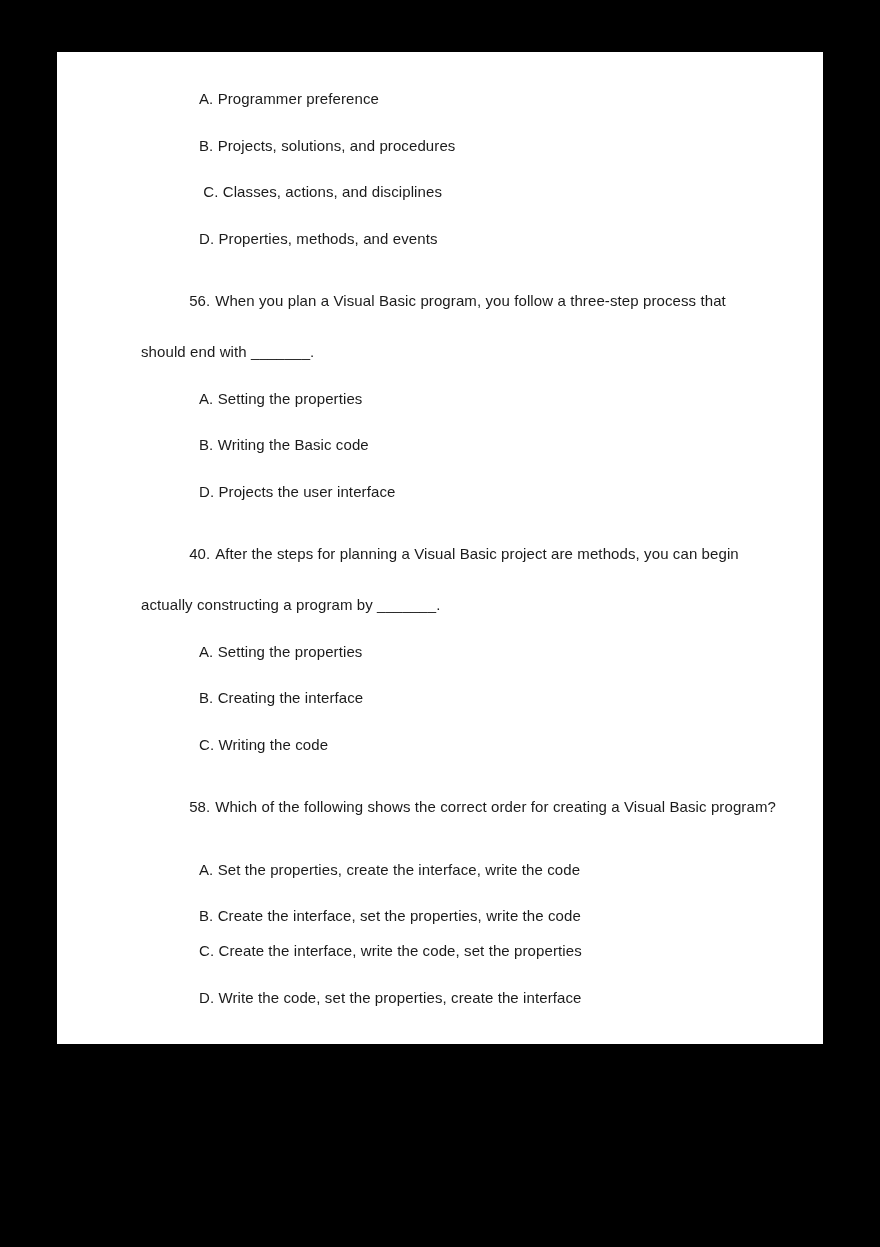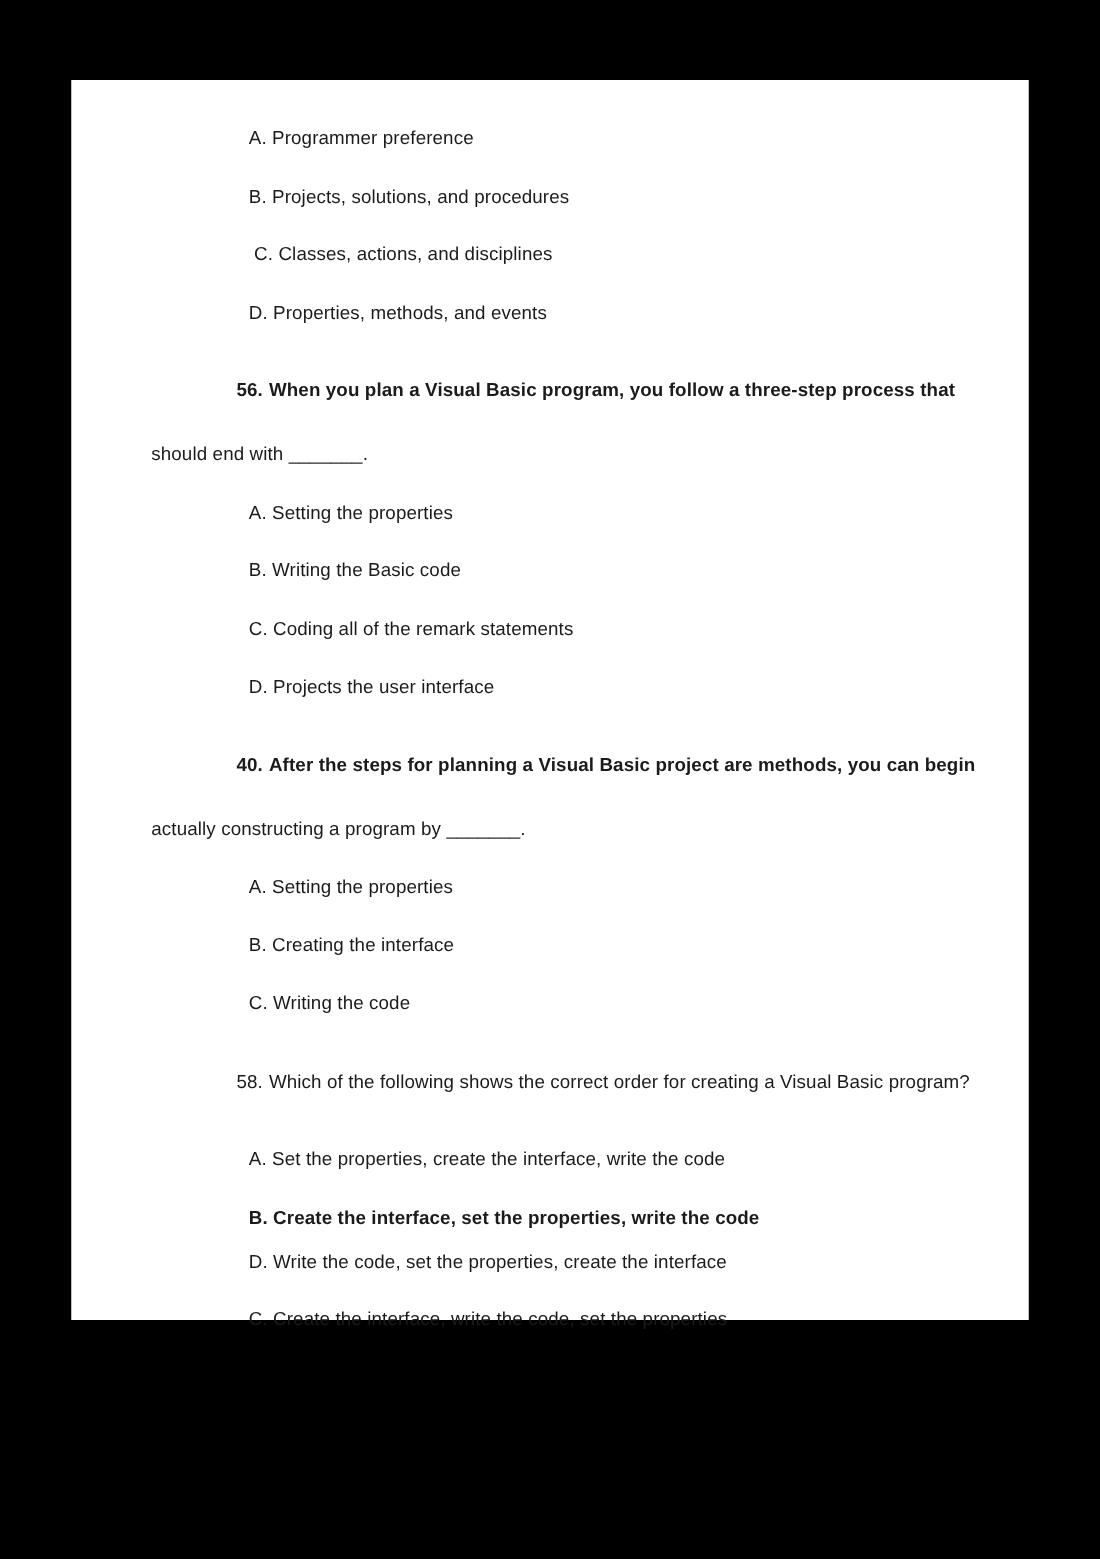--- a/index.html
+++ b/index.html
@@ -15,89 +15,87 @@
     overflow: hidden;
   }
   .canvas {
     position: absolute;
     inset: 0;
     background: #000000;
   }
   .paper {
     position: absolute;
     left: 57px;
-    top: 64px;
+    top: 52px;
     width: 766px;
     height: 992px;
     background: #ffffff;
     color: #1b1b1b;
     font-size: 15px;
     line-height: 16px;
     box-sizing: border-box;
     padding-top: 39px;
   }
   .line {
     white-space: pre-wrap;
     margin-bottom: 30.5px;
     letter-spacing: 0.1px;
   }
   .line.tight {
     margin-bottom: 19px;
-    font-weight: bold;
   }
   .opt {
     padding-left: 142px;
   }
   .q {
     padding-left: 98px;
   }
   .q .qnum {
     display: inline-block;
     min-width: 26px;
   }
   .qcont {
-    padding-left: 64px;
+    padding-left: 84px;
   }
 </style>
 </head>
 <body>
 
 <div class="canvas">
   <div class="paper">
 
     <div class="line opt">A. Programmer preference</div>
     <div class="line opt">B. Projects, solutions, and procedures</div>
     <div class="line opt"> C. Classes, actions, and disciplines</div>
     <div class="line opt">D. Properties, methods, and events</div>
 
     <div>
       <div class="line q tight">
         <span class="qnum">56.</span><span>When you plan a Visual Basic program, you follow a three-step process that</span>
       </div>
       <div class="line qcont">should end with _______.</div>
       <div class="line opt">A. Setting the properties</div>
       <div class="line opt">B. Writing the Basic code</div>
-      <div class="line opt">C. Coding all of the remark statements</div>
       <div class="line opt">D. Projects the user interface</div>
     </div>
 
     <div>
       <div class="line q tight">
         <span class="qnum">40.</span><span>After the steps for planning a Visual Basic project are methods, you can begin</span>
       </div>
       <div class="line qcont">actually constructing a program by _______.</div>
       <div class="line opt">A. Setting the properties</div>
       <div class="line opt">B. Creating the interface</div>
       <div class="line opt">C. Writing the code</div>
     </div>
 
     <div>
       <div class="line q">
         <span class="qnum">58.</span><span>Which of the following shows the correct order for creating a Visual Basic program?</span>
       </div>
       <div class="line opt">A. Set the properties, create the interface, write the code</div>
       <div class="line opt tight">B. Create the interface, set the properties, write the code</div>
+      <div class="line opt">C. Create the interface, write the code, set the properties</div>
       <div class="line opt">D. Write the code, set the properties, create the interface</div>
-      <div class="line opt">C. Create the interface, write the code, set the properties</div>
     </div>
 
   </div>
 </div>
 
 </body></html>

